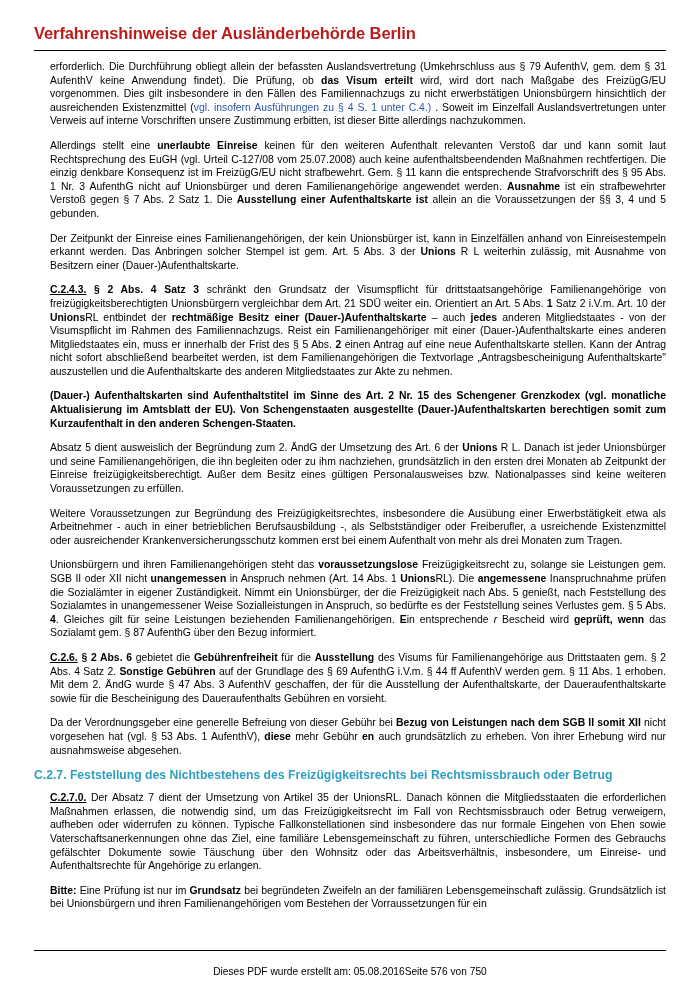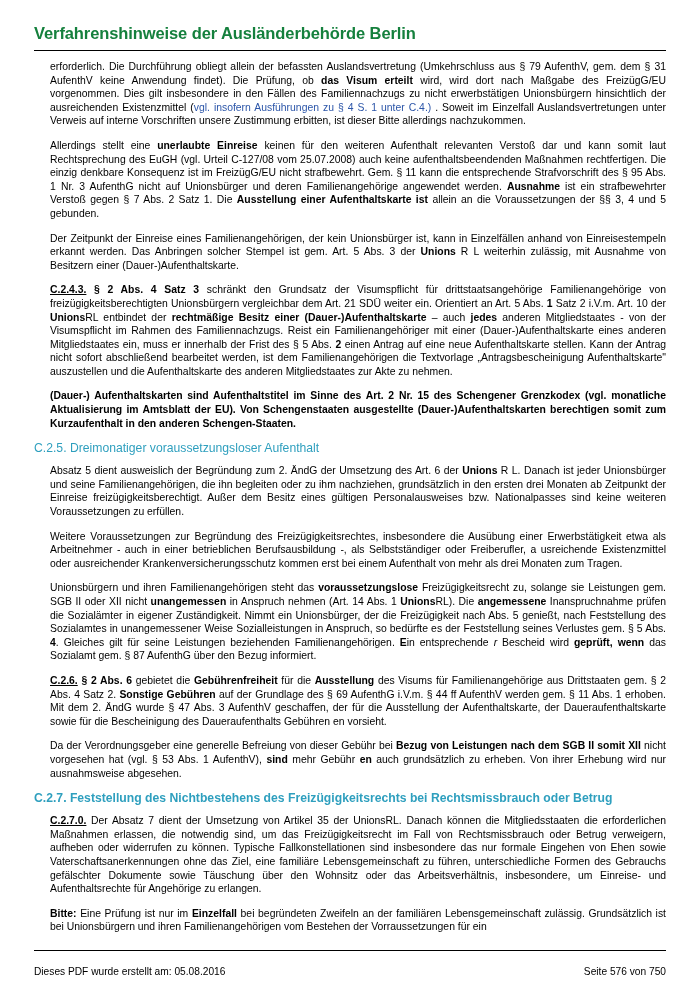--- a/index.html
+++ b/index.html
@@ -18,21 +18,21 @@
     width: 700px;
     height: 990px;
     box-sizing: border-box;
     padding: 20px 34px 0 34px;
   }
   .doc-title {
     font-size: 16.5px;
     font-weight: bold;
     letter-spacing: -0.1px;
     margin: 4px 0 7px 0;
-    color: #15803d;
+    color: #b91c1c;
   }
   .rule {
     border: 0;
     border-top: 1px solid #000;
     margin: 0 0 9px 0;
   }
   p.body {
     font-size: 10.4px;
     line-height: 13.6px;
     text-align: justify;
@@ -54,21 +54,21 @@
     margin: 0 0 9px 0;
     font-weight: bold;
   }
   .footer {
     position: absolute;
     left: 34px;
     right: 34px;
     bottom: 13px;
     font-size: 10.2px;
     display: flex;
-    justify-content: space-between;
+    justify-content: center;
     color: #000;
   }
   .footer-rule {
     position: absolute;
     left: 34px;
     right: 34px;
     bottom: 31px;
     border: 0;
     border-top: 1px solid #000;
   }
@@ -84,38 +84,37 @@
   <p class="body"><span>erforderlich. Die Durchführung obliegt allein der befassten Auslandsvertretung (Umkehrschluss aus § 79 AufenthV, gem. dem § 31 AufenthV keine Anwendung findet). Die Prüfung, ob </span><b>das Visum erteilt</b><span> wird, wird dort nach Maßgabe des FreizügG/EU vorgenommen. Dies gilt insbesondere in den Fällen des Familiennachzugs zu nicht erwerbstätigen Unionsbürgern hinsichtlich der ausreichenden Existenzmittel (</span><span class="blue">vgl. insofern Ausführungen zu § 4 S. 1 unter C.4.)</span><span> . Soweit im Einzelfall Auslandsvertretungen unter Verweis auf interne Vorschriften unsere Zustimmung erbitten, ist dieser Bitte allerdings nachzukommen.</span></p>
 
   <p class="body"><span>Allerdings stellt eine </span><b>unerlaubte Einreise</b><span> keinen für den weiteren Aufenthalt relevanten Verstoß dar und kann somit laut Rechtsprechung des EuGH (vgl. Urteil C-127/08 vom 25.07.2008) auch keine aufenthaltsbeendenden Maßnahmen rechtfertigen. Die einzig denkbare Konsequenz ist im FreizügG/EU nicht strafbewehrt. Gem. § 11 kann die entsprechende Strafvorschrift des § 95 Abs. 1 Nr. 3 AufenthG nicht auf Unionsbürger und deren Familienangehörige angewendet werden. </span><b>Ausnahme</b><span> ist ein strafbewehrter Verstoß gegen § 7 Abs. 2 Satz 1. Die </span><b>Ausstellung einer Aufenthaltskarte ist</b><span> allein an die Voraussetzungen der §§ 3, 4 und 5 gebunden.</span></p>
 
   <p class="body"><span>Der Zeitpunkt der Einreise eines Familienangehörigen, der kein Unionsbürger ist, kann in Einzelfällen anhand von Einreisestempeln erkannt werden. Das Anbringen solcher Stempel ist gem. Art. 5 Abs. 3 der </span><b>Unions</b><span> R L weiterhin zulässig, mit Ausnahme von Besitzern einer (Dauer-)Aufenthaltskarte.</span></p>
 
   <p class="body"><b><u>C.2.4.3.</u></b><span> </span><b>§ 2 Abs. 4 Satz 3</b><span> schränkt den Grundsatz der Visumspflicht für drittstaatsangehörige Familienangehörige von freizügigkeitsberechtigten Unionsbürgern vergleichbar dem Art. 21 SDÜ weiter ein. Orientiert an Art. 5 Abs. </span><b>1</b><span> Satz 2 i.V.m. Art. 10 der </span><b>Unions</b><span>RL entbindet der </span><b>rechtmäßige Besitz einer (Dauer-)Aufenthaltskarte</b><span> – auch </span><b>jedes</b><span> anderen Mitgliedstaates - von der Visumspflicht im Rahmen des Familiennachzugs. Reist ein Familienangehöriger mit einer (Dauer-)Aufenthaltskarte eines anderen Mitgliedstaates ein, muss er innerhalb der Frist des § 5 Abs. </span><b>2</b><span> einen Antrag auf eine neue Aufenthaltskarte stellen. Kann der Antrag nicht sofort abschließend bearbeitet werden, ist dem Familienangehörigen die Textvorlage „Antragsbescheinigung Aufenthaltskarte" auszustellen und die Aufenthaltskarte des anderen Mitgliedstaates zur Akte zu nehmen.</span></p>
 
   <p class="body"><b>(Dauer-) Aufenthaltskarten sind Aufenthaltstitel im Sinne des Art. 2 Nr. 15 des Schengener Grenzkodex (vgl. monatliche Aktualisierung im Amtsblatt der EU). Von Schengenstaaten ausgestellte (Dauer-)Aufenthaltskarten berechtigen somit zum Kurzaufenthalt in den anderen Schengen-Staaten.</b></p>
 
-  <h2 class="heading">C.2.5. Dreimonatiger voraussetzungsloser Aufenthalt</h2>
 
   <p class="body"><span>Absatz 5 dient ausweislich der Begründung zum 2. ÄndG der Umsetzung des Art. 6 der </span><b>Unions</b><span> R L. Danach ist jeder Unionsbürger und seine Familienangehörigen, die ihn begleiten oder zu ihm nachziehen, grundsätzlich in den ersten drei Monaten ab Zeitpunkt der Einreise freizügigkeitsberechtigt. Außer dem Besitz eines gültigen Personalausweises bzw. Nationalpasses sind keine weiteren Voraussetzungen zu erfüllen.</span></p>
 
   <p class="body">Weitere Voraussetzungen zur Begründung des Freizügigkeitsrechtes, insbesondere die Ausübung einer Erwerbstätigkeit etwa als Arbeitnehmer - auch in einer betrieblichen Berufsausbildung -, als Selbstständiger oder Freiberufler, a usreichende Existenzmittel oder ausreichender Krankenversicherungsschutz kommen erst bei einem Aufenthalt von mehr als drei Monaten zum Tragen.</p>
 
   <p class="body"><span>Unionsbürgern und ihren Familienangehörigen steht das </span><b>voraussetzungslose</b><span> Freizügigkeitsrecht zu, solange sie Leistungen gem. SGB II oder XII nicht </span><b>unangemessen</b><span> in Anspruch nehmen (Art. 14 Abs. 1 </span><b>Unions</b><span>RL). Die </span><b>angemessene</b><span> Inanspruchnahme prüfen die Sozialämter in eigener Zuständigkeit. Nimmt ein Unionsbürger, der die Freizügigkeit nach Abs. 5 genießt, nach Feststellung des Sozialamtes in unangemessener Weise Sozialleistungen in Anspruch, so bedürfte es der Feststellung seines Verlustes gem. § 5 Abs. </span><b>4</b><span>. Gleiches gilt für seine Leistungen beziehenden Familienangehörigen. </span><b>E</b><span>in entsprechende </span><i>r</i><span> Bescheid wird </span><b>geprüft, wenn</b><span> das Sozialamt gem. § 87 AufenthG über den Bezug informiert.</span></p>
 
 
   <p class="body"><b><u>C.2.6.</u></b><span> </span><b>§ 2 Abs. 6</b><span> gebietet die </span><b>Gebührenfreiheit</b><span> für die </span><b>Ausstellung</b><span> des Visums für Familienangehörige aus Drittstaaten gem. § 2 Abs. 4 Satz 2. </span><b>Sonstige Gebühren</b><span> auf der Grundlage des § 69 AufenthG i.V.m. § 44 ff AufenthV werden gem. § 11 Abs. 1 erhoben. Mit dem 2. ÄndG wurde § 47 Abs. 3 AufenthV geschaffen, der für die Ausstellung der Aufenthaltskarte, der Daueraufenthaltskarte sowie für die Bescheinigung des Daueraufenthalts Gebühren en vorsieht.</span></p>
 
-  <p class="body"><span>Da der Verordnungsgeber eine generelle Befreiung von dieser Gebühr bei </span><b>Bezug von Leistungen nach dem SGB II somit XII</b><span> nicht vorgesehen hat (vgl. § 53 Abs. 1 AufenthV), </span><b>sind</b><span> mehr Gebühr </span><b>en</b><span> auch grundsätzlich zu erheben. Von ihrer Erhebung wird nur ausnahmsweise abgesehen.</span></p>
+  <p class="body"><span>Da der Verordnungsgeber eine generelle Befreiung von dieser Gebühr bei </span><b>Bezug von Leistungen nach dem SGB II somit XII</b><span> nicht vorgesehen hat (vgl. § 53 Abs. 1 AufenthV), </span><b>diese</b><span> mehr Gebühr </span><b>en</b><span> auch grundsätzlich zu erheben. Von ihrer Erhebung wird nur ausnahmsweise abgesehen.</span></p>
 
   <h2 class="heading-bold">C.2.7. Feststellung des Nichtbestehens des Freizügigkeitsrechts bei Rechtsmissbrauch oder Betrug</h2>
 
   <p class="body"><b><u>C.2.7.0.</u></b><span> Der Absatz 7 dient der Umsetzung von Artikel 35 der UnionsRL. Danach können die Mitgliedsstaaten die erforderlichen Maßnahmen erlassen, die notwendig sind, um das Freizügigkeitsrecht im Fall von Rechtsmissbrauch oder Betrug verweigern, aufheben oder widerrufen zu können. Typische Fallkonstellationen sind insbesondere das nur formale Eingehen von Ehen sowie Vaterschaftsanerkennungen ohne das Ziel, eine familiäre Lebensgemeinschaft zu führen, unterschiedliche Formen des Gebrauchs gefälschter Dokumente sowie Täuschung über den Wohnsitz oder das Arbeitsverhältnis, insbesondere, um Einreise- und Aufenthaltsrechte für Angehörige zu erlangen.</span></p>
 
-  <p class="body"><b>Bitte:</b><span> Eine Prüfung ist nur im </span><b>Einzelfall</b><span> bei begründeten Zweifeln an der familiären Lebensgemeinschaft zulässig. Grundsätzlich ist bei Unionsbürgern und ihren Familienangehörigen vom Bestehen der Vorraussetzungen für ein</span></p>
+  <p class="body"><b>Bitte:</b><span> Eine Prüfung ist nur im </span><b>Grundsatz</b><span> bei begründeten Zweifeln an der familiären Lebensgemeinschaft zulässig. Grundsätzlich ist bei Unionsbürgern und ihren Familienangehörigen vom Bestehen der Vorraussetzungen für ein</span></p>
 
   <hr class="footer-rule">
   <div class="footer">
     <span>Dieses PDF wurde erstellt am: 05.08.2016</span>
     <span>Seite 576 von 750</span>
   </div>
 
 </div>
 
 </body></html>

